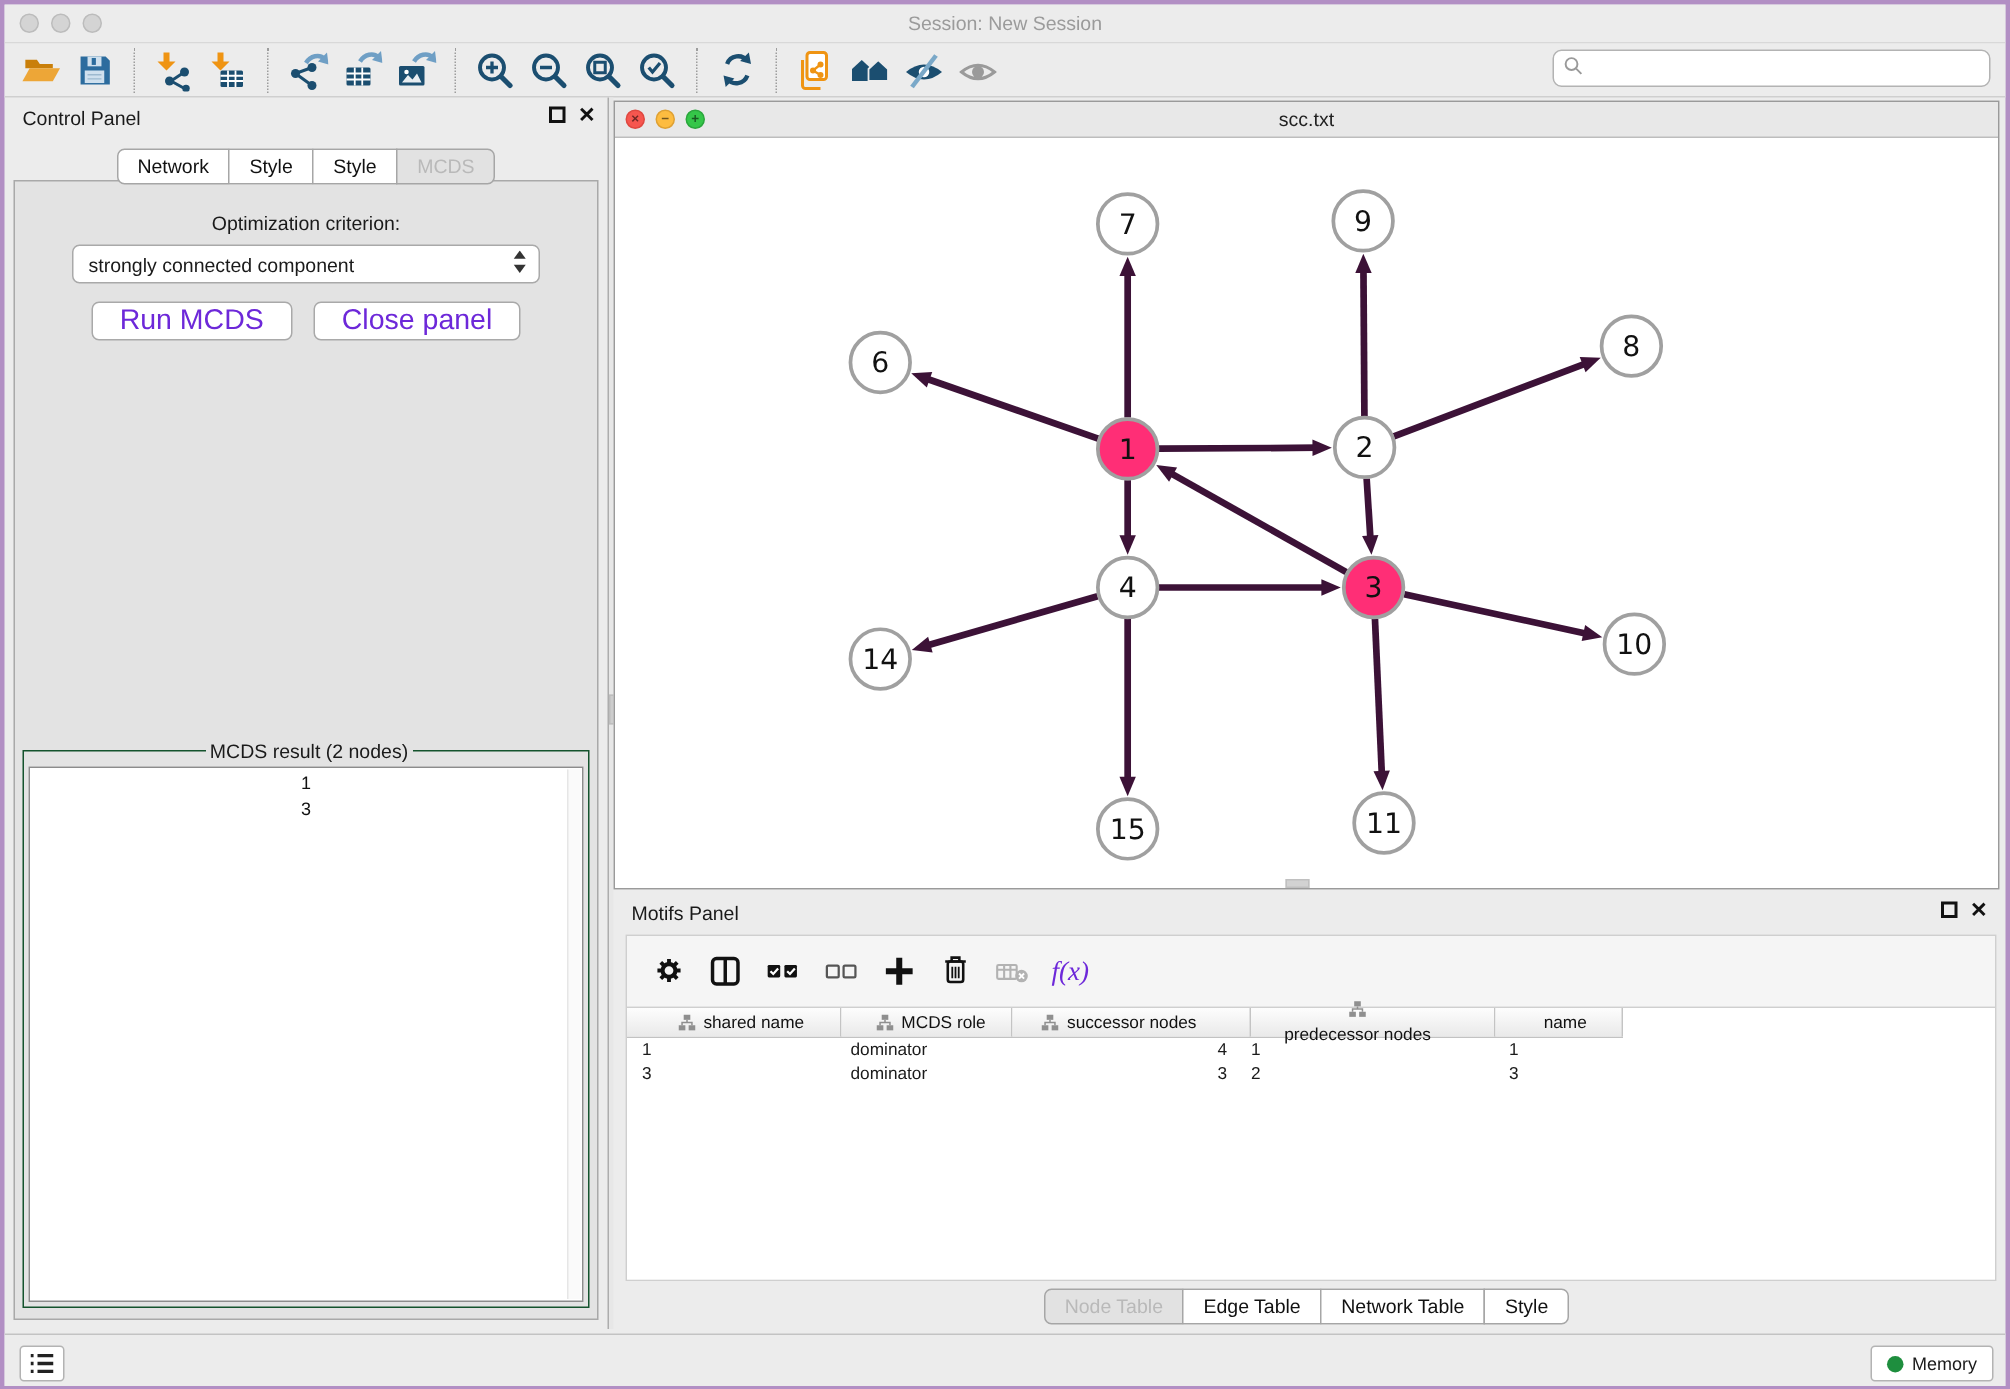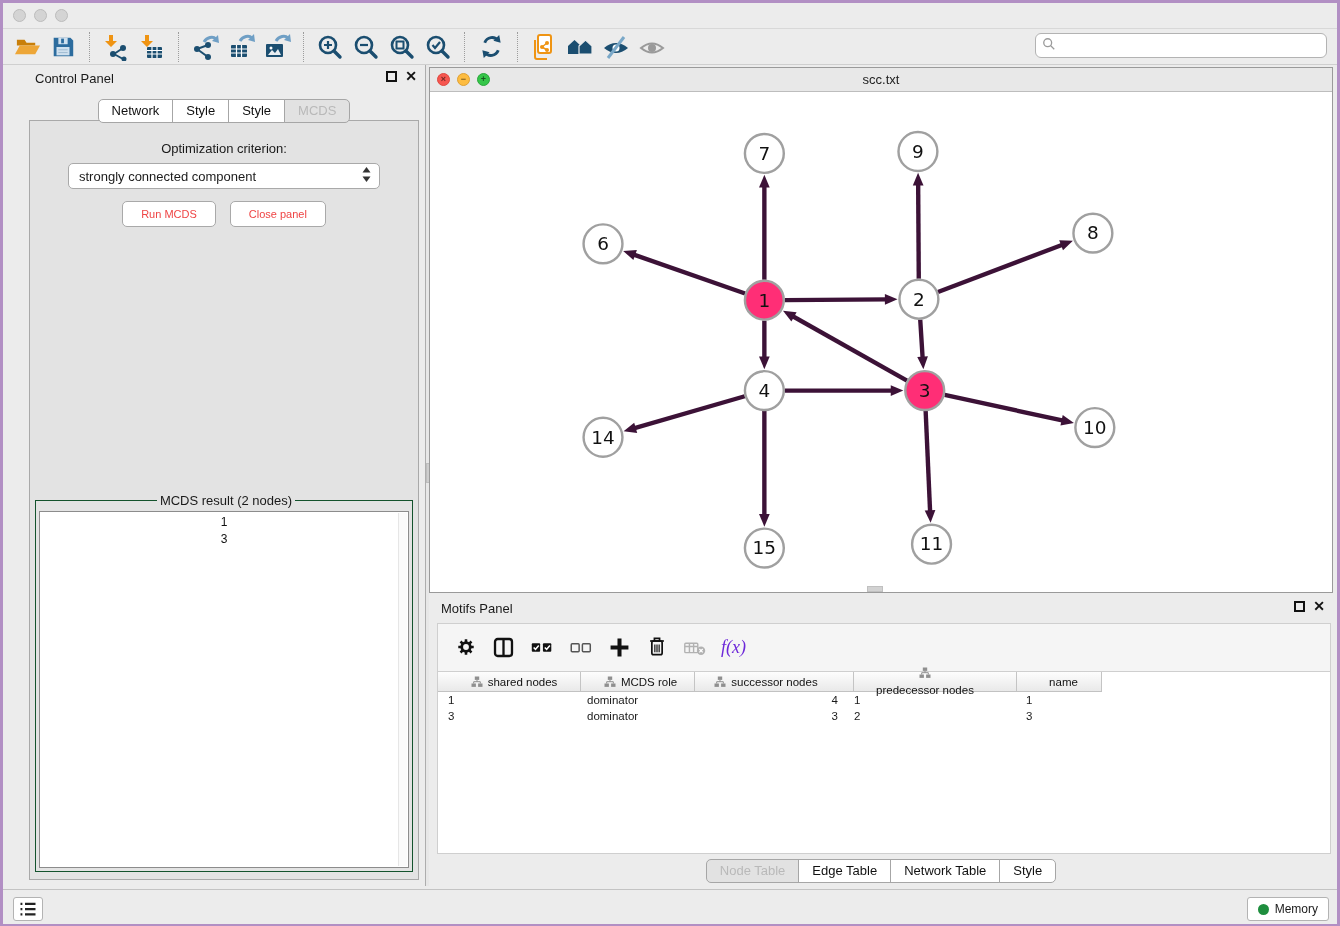--- a/index.html
+++ b/index.html
@@ -21,40 +21,40 @@
   .tl.green { background:#35c649; border-color:#2aa73c; }
   .win-title { position:absolute; left:0; right:0; top:5px; text-align:center; color:#9b9b9b; font-size:13px; }
   
   .toolbar { position:absolute; left:0; top:26px; right:0; height:36px; display:flex; align-items:center; padding-left:6px; border-bottom:1px solid #cfcfcf; background:#ececec; }
   .tb-btn { width:36px; height:32px; display:flex; align-items:center; justify-content:center; }
   .tb-btn svg { display:block; }
   .tb-sep { width:1px; height:30px; border-left:1px dotted #9d9d9d; margin:0 8px; }
   .searchbox { position:absolute; right:10px; top:4px; width:292px; height:25px; background:#fff; border:1px solid #b3b3b3; border-radius:6px; display:flex; align-items:center; padding-left:6px; }
   .searchbox input { border:none; outline:none; flex:1; font-size:12px; font-family:"Liberation Sans",sans-serif; background:transparent; }
   
-  .main { position:absolute; left:0; top:62px; right:0; bottom:38px;margin-left:20px; }
+  .main { position:absolute; left:0; top:62px; right:0; bottom:38px; }
   .panel-header { position:relative; height:28px; }
   .panel-title { position:absolute; left:12px; top:6px; font-size:13px; color:#1a1a1a; }
   .ph-icons { position:absolute; right:8px; top:6px; display:flex; gap:8px; align-items:center; }
   .ph-max { width:11px; height:11px; border:2px solid #111; }
   .ph-close { font-size:14px; font-weight:bold; line-height:11px; color:#111; }
   
   .control-panel { position:absolute; left:0; top:0; width:402px; bottom:0; }
   .cp-tabs { position:absolute; left:0; right:0; top:34px; text-align:center; z-index:2; }
   .seg { display:inline-flex; }
   .seg .tab { background:#fff; border:1px solid #a6a6a6; padding:3px 13px 4px; font-size:13px; margin-left:-1px; color:#111;text-align:right; }
   .seg .tab:first-child { border-radius:5px 0 0 5px; margin-left:0; }
   .seg .tab:last-child { border-radius:0 5px 5px 0; }
   .seg .tab.active { background:#e2e2e2; color:#b9b9b9; }
   .cp-body { position:absolute; left:6px; right:6px; top:55px; bottom:6px; background:#e3e3e3; border:1px solid #a9a9a9; }
   .opt-label { position:absolute; top:20px; left:0; right:0; text-align:center; font-size:13px; }
   .opt-select { position:absolute; top:42px; left:38px; width:312px; height:26px; background:#fff; border:1px solid #a9a9a9; border-radius:5px; display:flex; align-items:center; padding:0 8px 0 10px; font-size:13px; }
   .opt-select .val { flex:1; }
   .btn-row { position:absolute; top:80px; left:0; right:0; display:flex; justify-content:center; gap:14px; }
-  .btn { background:#fff; border:1px solid #a9a9a9; border-radius:5px; height:26px; padding:0 18px; font-size:11px; display:flex; align-items:center; color:#ef4444; }
+  .btn { background:#fff; border:1px solid #a9a9a9; border-radius:5px; height:26px; padding:0 18px; font-size:19px; display:flex; align-items:center; color:#6d28d9; }
   .mcds-fieldset { position:absolute; left:5px; right:5px; top:372px; bottom:7px; border:1px solid #14532d; padding:3px;text-align:center; }
   .mcds-legend { font-size:13px; padding:0 3px; margin-left:2px; }
   .result-box { position:relative; width:100%; height:100%; background:#fff; border:1px solid #8c8c8c; overflow:hidden; }
   .result-lines { padding:2px 6px; font-size:12px; line-height:17px; color:#111; }
   .vtrack { position:absolute; top:1px; bottom:1px; right:1px; width:9px; background:#fafafa; border-left:1px solid #e6e6e6; }
   
   .vsplit { position:absolute; left:402px; top:0; width:4px; bottom:0; background:#e7e7e7; border-left:1px solid #adadad; }
   .vsplit-handle { position:absolute; top:398px; left:0; width:4px; height:20px; background:#cdcdcd; border:1px solid #bdbdbd; }
   
   .right-col { position:absolute; left:406px; top:0; right:4px; bottom:0; }
@@ -91,20 +91,21 @@
 </style>
 </head>
 <body>
 
 <div class="titlebar">
   <div class="traffic">
     <div class="tl"></div>
     <div class="tl"></div>
     <div class="tl"></div>
   </div>
+  <div class="win-title">Session: New Session</div>
 </div>
 
 <div class="toolbar">
   <div class="tb-btn">
     <svg width="27" height="27" viewBox="0 0 28 28">
         <path d="M3 22V7h8l2 3h9v3H3z" fill="#c97f0a"></path>
         <path d="M27 13l-5 9H1l5-9z" fill="#eda637"></path>
       </svg>
   </div>
   <div class="tb-btn">
@@ -426,21 +427,21 @@
           <div class="thead">
             <div class="th c0">
                 <svg width="12" height="12" viewBox="0 0 12 12">
                   <g fill="#8f8f8f">
                     <rect x="3.8" y="0.5" width="4.4" height="3.4"></rect>
                     <rect x="0.5" y="7.5" width="4.4" height="3.4"></rect>
                     <rect x="7.1" y="7.5" width="4.4" height="3.4"></rect>
                   </g>
                   <path d="M6 4v1.7M2.7 7.5V5.7h6.6v1.8" fill="none" stroke="#8f8f8f"></path>
                 </svg>
-                <span>shared nodes</span>
+                <span>shared name</span>
               </div>
             <div class="th c1">
                 <svg width="12" height="12" viewBox="0 0 12 12">
                   <g fill="#8f8f8f">
                     <rect x="3.8" y="0.5" width="4.4" height="3.4"></rect>
                     <rect x="0.5" y="7.5" width="4.4" height="3.4"></rect>
                     <rect x="7.1" y="7.5" width="4.4" height="3.4"></rect>
                   </g>
                   <path d="M6 4v1.7M2.7 7.5V5.7h6.6v1.8" fill="none" stroke="#8f8f8f"></path>
                 </svg>

